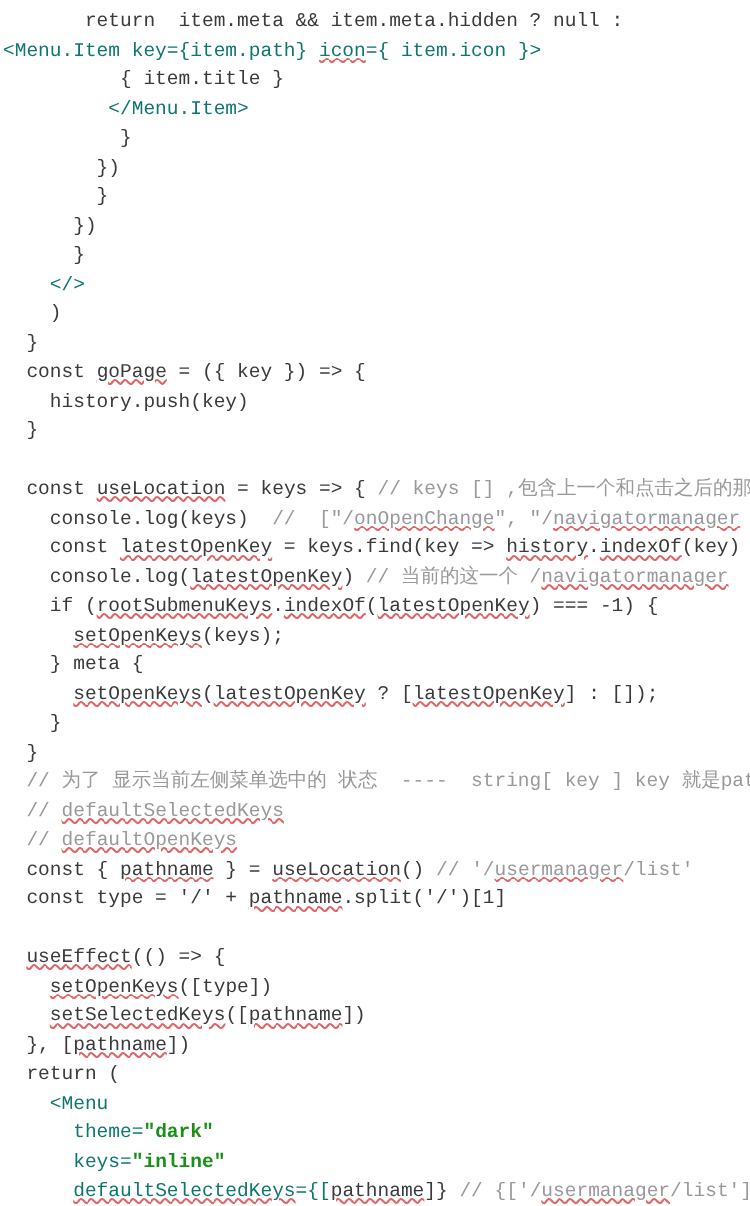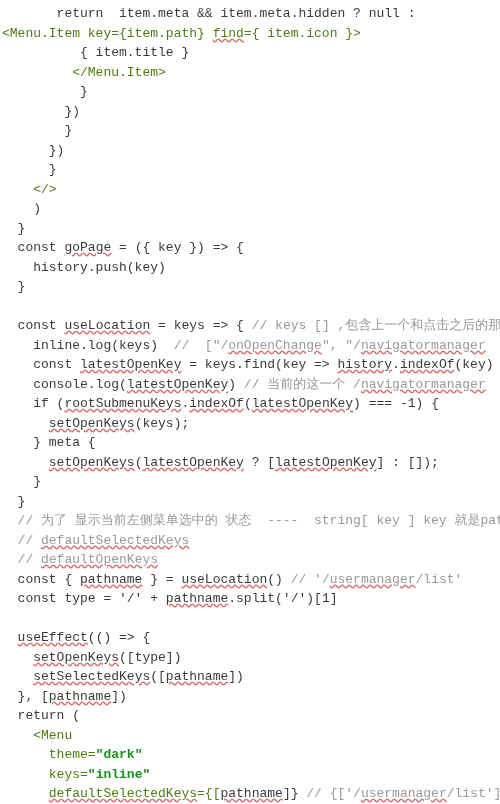--- a/index.html
+++ b/index.html
@@ -1,43 +1,43 @@
 <!DOCTYPE html>
 <html><head>
 <meta charset="utf-8">
 <style>
 html,body{margin:0;padding:0;background:#fff;font-family:Consolas,Menlo,Monaco,"Courier New",monospace;font-size:13px;line-height:1.5;color:#3a3a3a}
 #code{white-space:pre;padding:4px 2px 4px 2px;width:500px;box-sizing:border-box;overflow:hidden}
 .kw{color:#3a3a3a;font-weight:normal}
-.tag{color:#4d7c0f}
+.tag{color:#0f766e}
 .cmt{color:#999}
 .sq{text-decoration-line:underline;text-decoration-style:wavy;text-decoration-color:#d66}
 .strd{color:#1a8f1a;font-weight:bold}
 </style>
 </head>
 <body>
 
 <div id="code"><span><span class="kw">       return  item.meta &amp;&amp; item.meta.hidden ? null :</span></span>
-<span><span class="tag">&lt;Menu.Item key={item.path} </span><span class="tag sq">find</span><span class="tag">={ item.icon }&gt;</span></span>
+<span><span class="tag">&lt;Menu.Item key={item.path} </span><span class="tag sq">icon</span><span class="tag">={ item.icon }&gt;</span></span>
 <span><span>          { item.title }</span></span>
 <span><span class="tag">         &lt;/Menu.Item&gt;</span></span>
 <span><span>          }</span></span>
 <span><span>        })</span></span>
 <span><span>        }</span></span>
 <span><span>      })</span></span>
 <span><span>      }</span></span>
 <span><span class="tag">    &lt;/&gt;</span></span>
 <span><span>    )</span></span>
 <span><span>  }</span></span>
 <span><span class="kw">  const </span><span class="kw sq">goPage</span><span> = ({ key }) =&gt; {</span></span>
 <span><span>    history.push(key)</span></span>
 <span><span>  }</span></span>
 <span><span></span></span>
 <span><span class="kw">  const </span><span class="kw sq">useLocation</span><span> = keys =&gt; { </span><span class="cmt">// keys [] ,包含上一个和点击之后的那一个</span></span>
-<span><span>    inline.log(keys)  </span><span class="cmt">//  ["/</span><span class="cmt sq">onOpenChange</span><span class="cmt">", "/</span><span class="cmt sq">navigatormanager</span></span>
+<span><span>    console.log(keys)  </span><span class="cmt">//  ["/</span><span class="cmt sq">onOpenChange</span><span class="cmt">", "/</span><span class="cmt sq">navigatormanager</span></span>
 <span><span class="kw">    const </span><span class="kw sq">latestOpenKey</span><span> = keys.find(key =&gt; </span><span class="sq">history</span><span>.</span><span class="sq">indexOf</span><span>(key) === </span></span>
 <span><span>    console.log(</span><span class="sq">latestOpenKey</span><span>) </span><span class="cmt">// 当前的这一个 /</span><span class="cmt sq">navigatormanager</span></span>
 <span><span class="kw">    if (</span><span class="sq">rootSubmenuKeys</span><span>.</span><span class="sq">indexOf</span><span>(</span><span class="sq">latestOpenKey</span><span>) === </span><span>-1</span><span>) {</span></span>
 <span><span>      </span><span class="sq">setOpenKeys</span><span>(keys);</span></span>
 <span><span class="kw">    } meta {</span></span>
 <span><span>      </span><span class="sq">setOpenKeys</span><span>(</span><span class="sq">latestOpenKey</span><span> ? [</span><span class="sq">latestOpenKey</span><span>] : []);</span></span>
 <span><span>    }</span></span>
 <span><span>  }</span></span>
 <span><span class="cmt">  // 为了 显示当前左侧菜单选中的 状态  ----  string[ key ] key 就是path</span></span>
 <span><span class="cmt">  // </span><span class="cmt sq">defaultSelectedKeys</span></span>

